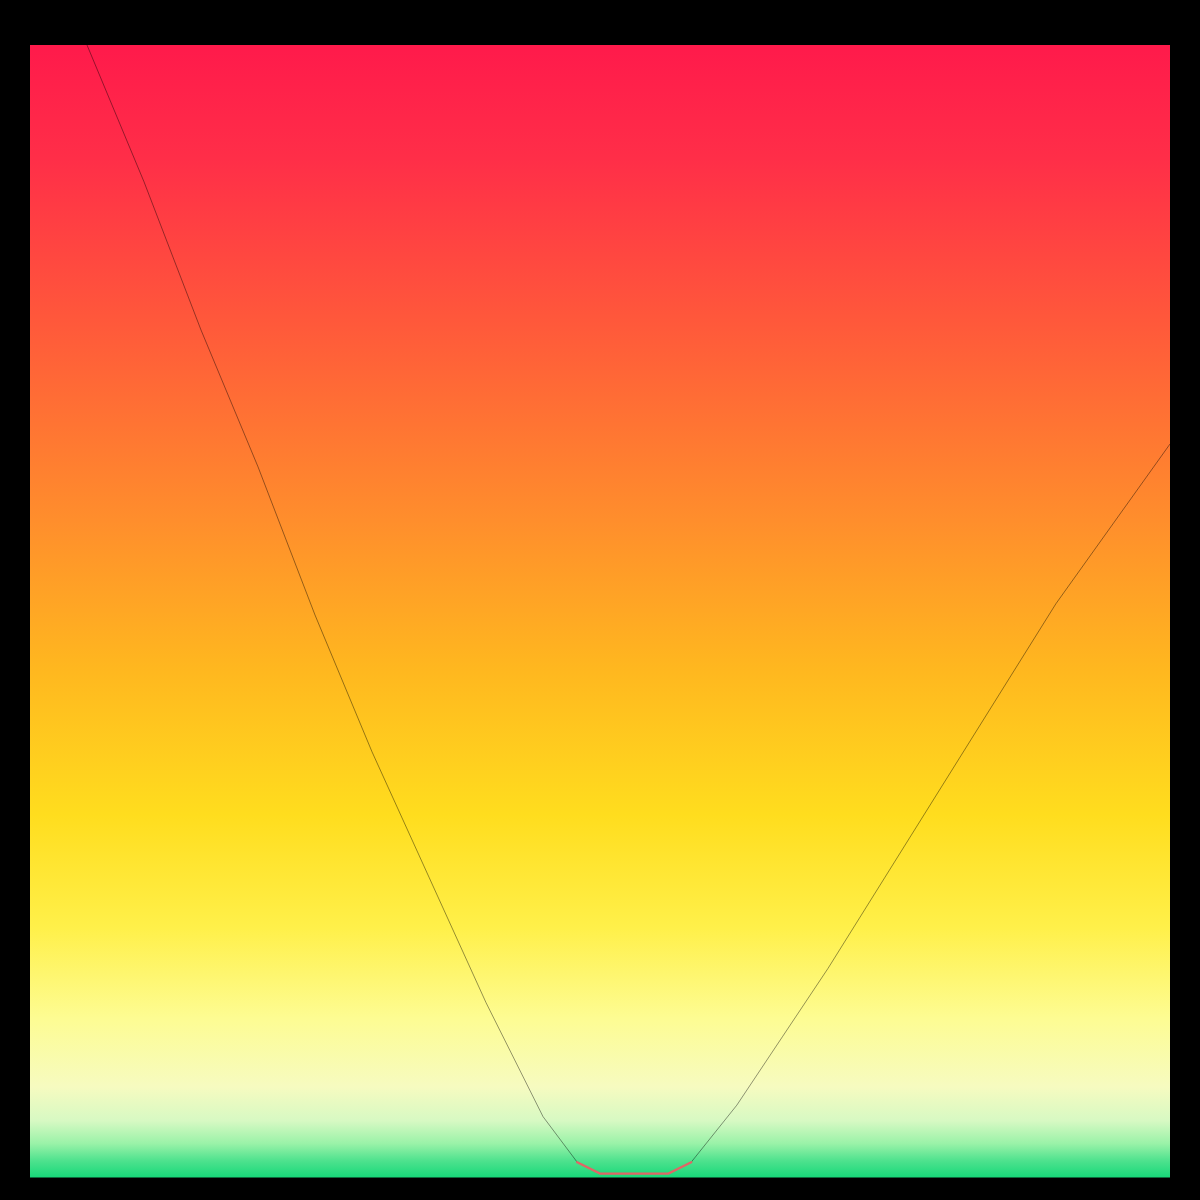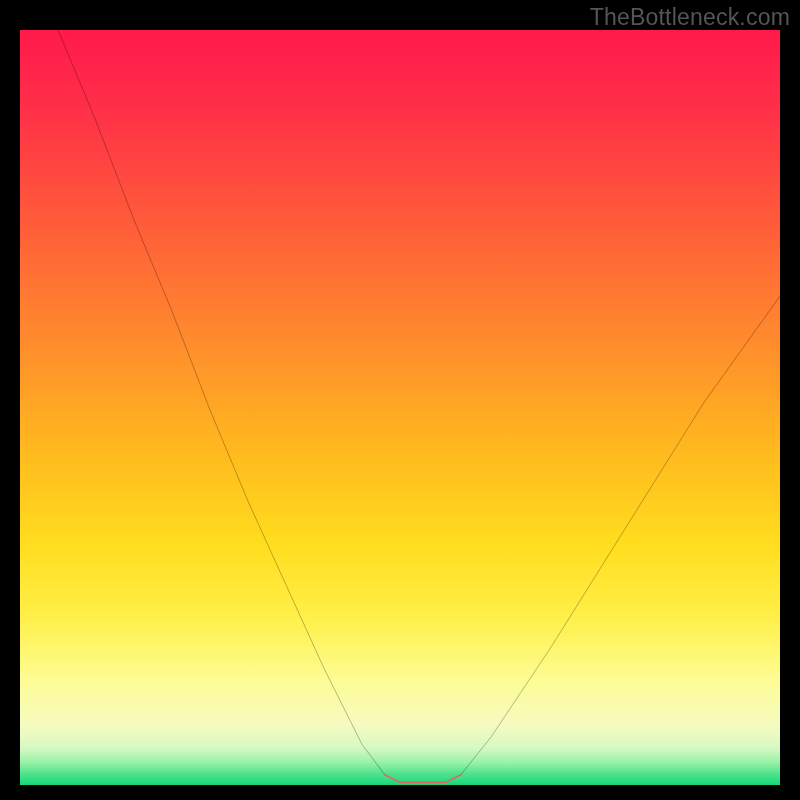--- a/index.html
+++ b/index.html
@@ -59,21 +59,20 @@
     position: absolute;
     inset: 0;
     overflow: visible;
   }
 </style>
 </head>
 <body>
 
 <div class="stage">
 
-  <div class="watermark">TheBottleneck.com</div>
 
   <div class="plot-area">
     <div class="gradient-bg"></div>
 
     <svg class="curves" viewBox="0 0 100 100" preserveAspectRatio="none">
       <path d="M5.00 0.00 L10.00 12.00 L15.00 25.00 L20.00 37.00 L25.00 50.00 L30.00 62.00 L35.00 73.00 L40.00 84.00 L45.00 94.00 L48.00 98.00" stroke="#000000" stroke-width="0.28" fill="none" vector-effect="non-scaling-stroke"></path>
       <path d="M58.00 98.00 L62.00 93.00 L66.00 87.00 L70.00 81.00 L75.00 73.00 L80.00 65.00 L85.00 57.00 L90.00 49.00 L95.00 42.00 L100.00 35.00" stroke="#000000" stroke-width="0.28" fill="none" vector-effect="non-scaling-stroke"></path>
       <path d="M48.00 98.00 L50.00 99.00 L52.00 99.00 L54.00 99.00 L56.00 99.00 L58.00 98.00" stroke="#e06666" stroke-width="1.6" fill="none" stroke-linecap="round" vector-effect="non-scaling-stroke"></path>
     </svg>
   </div>

